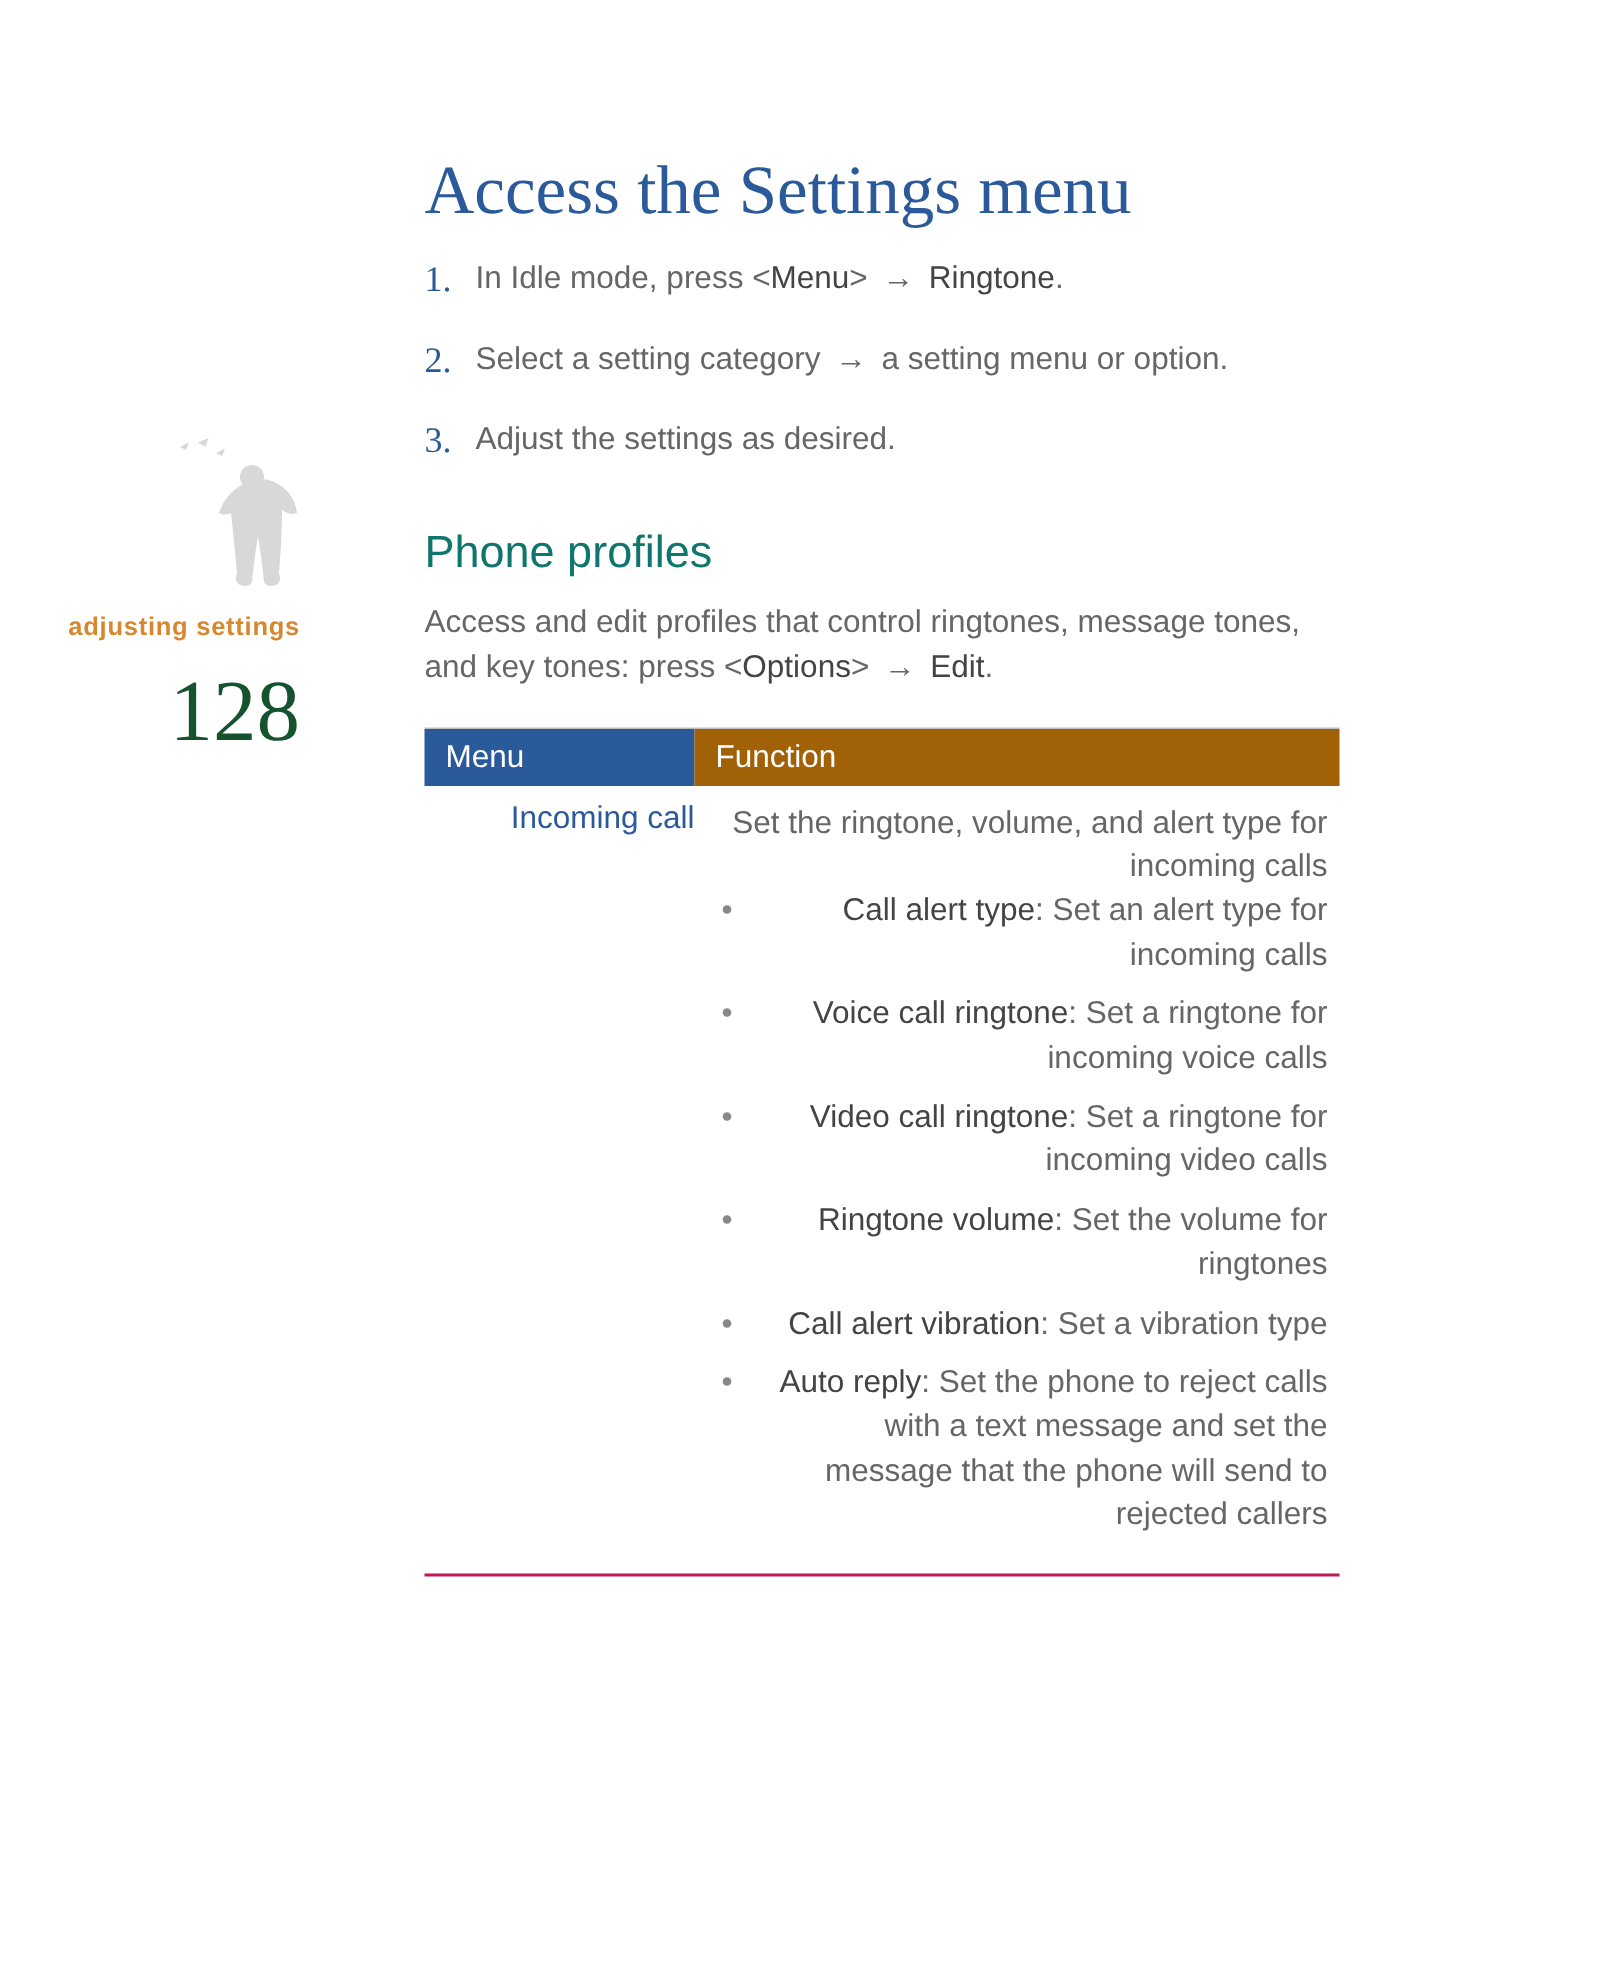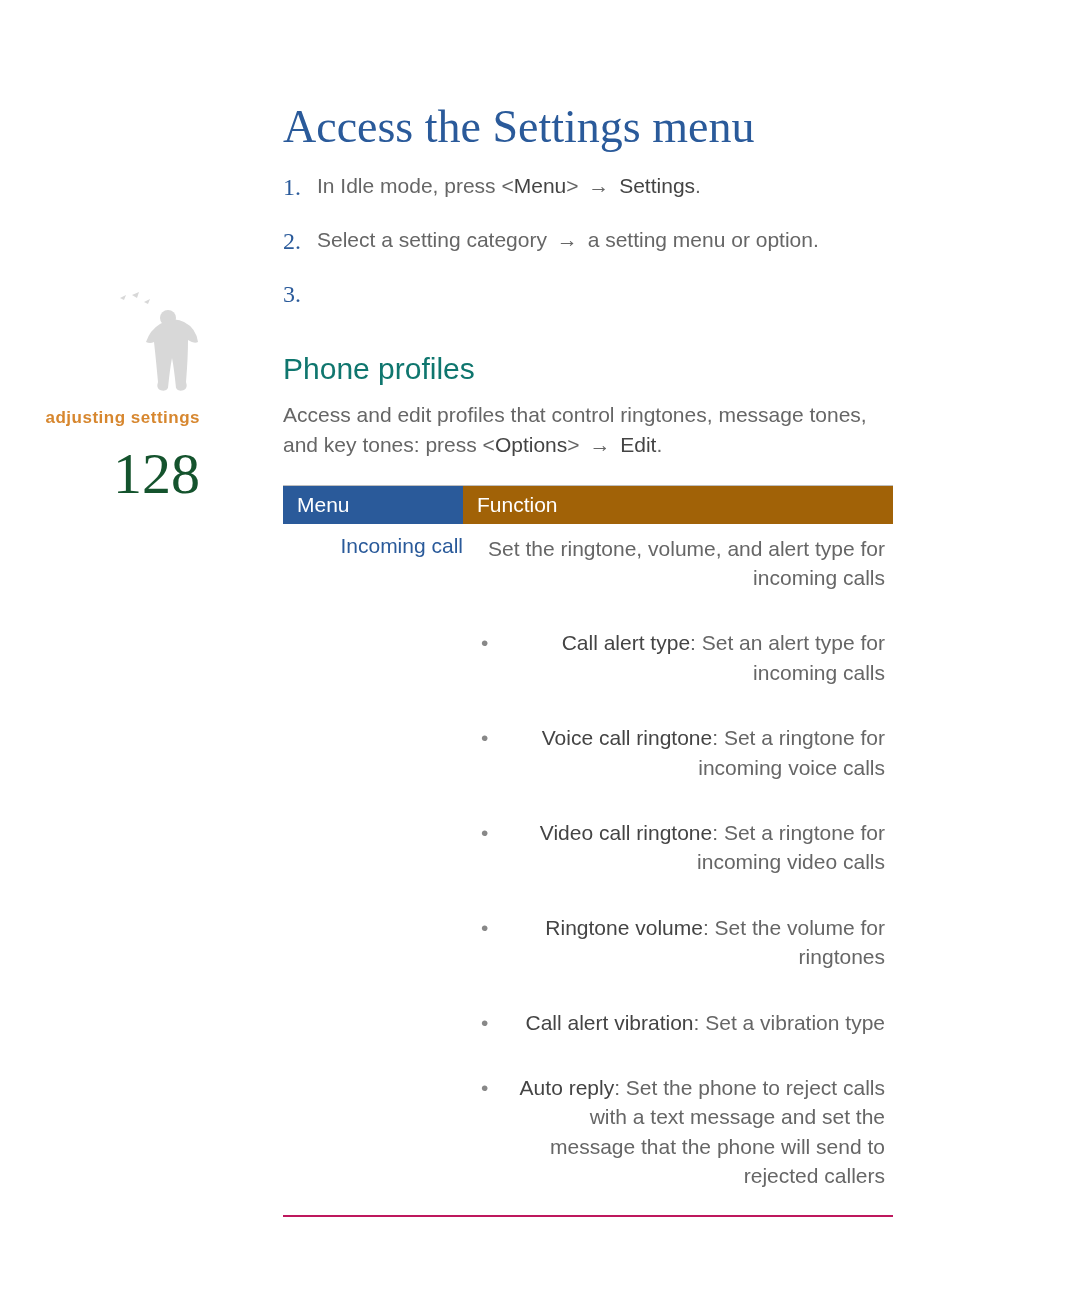--- a/index.html
+++ b/index.html
@@ -148,21 +148,20 @@
   }
   .bullets {
     list-style: none;
     padding: 0;
     margin: 0;
   }
   .bullets li {
     position: relative;
     padding-left: 22px;
     margin-bottom: 10px;
-    margin-top: 36px;
   }
   .bullets li::before {
     content: "•";
     position: absolute;
     left: 4px;
     top: 0;
     color: #888888;
     font-size: 21px;
   }
   .bullets .bold { color: #444444; }
@@ -188,31 +187,32 @@
     <div class="page-number">128</div>
   </div>
 
   <div class="main">
     <h1 class="h1">Access the Settings menu</h1>
 
     <div class="steps">
       <div class="step">
         <span class="step-num">1.</span>
         <span class="step-text">
-          <span>In Idle mode, press &lt;</span><span class="bold">Menu</span><span>&gt; </span><span class="arrow">→</span><span> </span><span class="bold">Settings</span><span>.</span>
+          <span>In Idle mode, press &lt;</span><span class="bold">Menu</span><span>&gt; </span><span class="arrow">→</span><span> </span><span class="bold">Ringtone</span><span>.</span>
         </span>
       </div>
       <div class="step">
         <span class="step-num">2.</span>
         <span class="step-text">
           <span>Select a setting category </span><span class="arrow">→</span><span> a setting menu or option.</span>
         </span>
       </div>
       <div class="step">
         <span class="step-num">3.</span>
+        <span class="step-text">Adjust the settings as desired.</span>
       </div>
     </div>
 
     <h2 class="h2">Phone profiles</h2>
     <div class="intro">
       <span>Access and edit profiles that control ringtones, message tones, and key tones: press &lt;</span><span class="bold">Options</span><span>&gt; </span><span class="arrow">→</span><span> </span><span class="bold">Edit</span><span>.</span>
     </div>
 
     <div class="table">
       <div class="thead">

